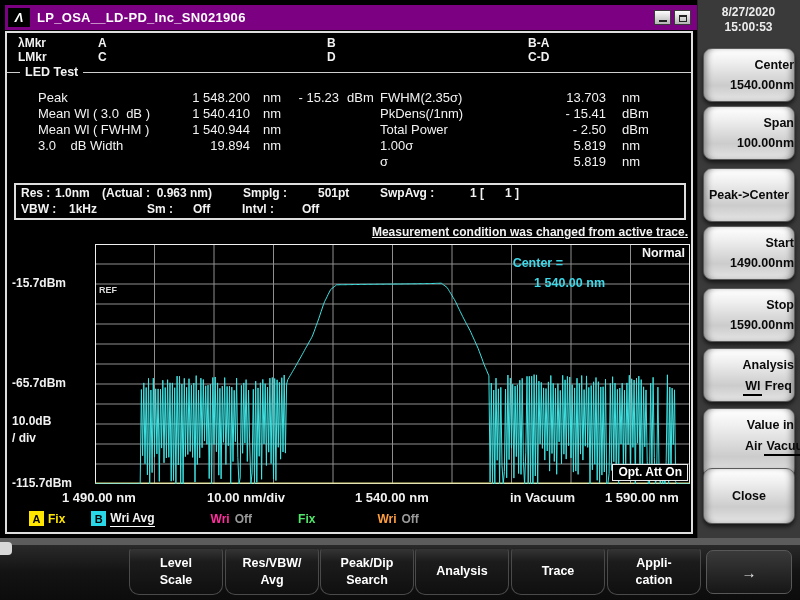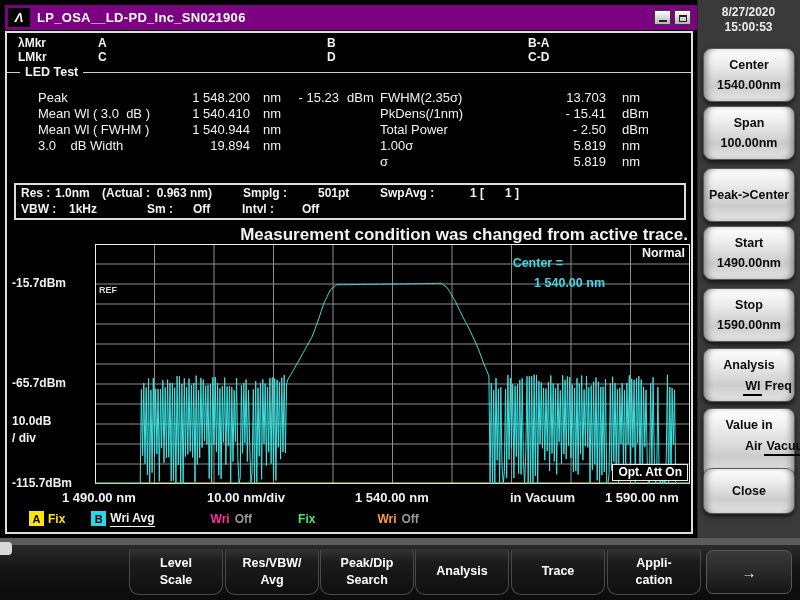--- a/index.html
+++ b/index.html
@@ -17,37 +17,37 @@
   .glyph-min{width:8px;height:2px;background:#222;margin-bottom:2px;}
   .glyph-max{width:8px;height:7px;border:1px solid #222;border-top:2px solid #222;margin-bottom:2px;box-sizing:border-box;}
   
   .right-col{position:absolute;left:697px;top:0;width:103px;height:540px;background:#3a3a3a;border-left:1px solid #262626;}
   .clock{position:absolute;left:699px;top:5px;width:99px;text-align:center;color:#ededed;
          font-size:12px;font-weight:bold;line-height:15px;}
   .side-btn{position:absolute;left:703px;width:92px;box-sizing:border-box;
             background:linear-gradient(180deg,#ffffff 0%,#efefef 25%,#cccccc 70%,#e4e4e4 100%);
             border:1px solid #5a5a5a;border-radius:9px;
             box-shadow:inset -6px 0 7px -4px #808080,inset 6px 0 7px -4px #808080,0 3px 4px rgba(0,0,0,.6);
-            color:#0a0a0a;font-weight:bold;font-size:12.5px;text-align:center;}
+            color:#0a0a0a;font-weight:bold;font-size:12.5px;text-align:right;}
   .side-btn .l1{margin-top:9px;}
   .side-btn .l2{margin-top:6px;}
   .side-btn.single{display:flex;align-items:center;justify-content:center;}
   .side-btn.single .l1{margin-top:0;}
   .optrow{display:flex;justify-content:space-around;margin-top:7px;padding-left:39px;}
   .opt{padding:0 2px 1px 2px;}
   .opt.selected{border-bottom:2px solid #000;}
   
   .main{position:absolute;left:5px;top:31px;width:688px;height:503px;box-sizing:border-box;
         border:2px solid #dedede;background:#000;color:#f2f2f2;}
   .t{position:absolute;font-size:12px;font-weight:bold;white-space:pre;}
   .m{position:absolute;font-size:13px;font-weight:normal;white-space:pre;}
   .group-line{position:absolute;left:0;top:39px;width:100%;border-top:1px solid #cfcfcf;}
   .group-label{position:absolute;left:13px;top:32px;background:#000;padding:0 5px;font-size:12.5px;font-weight:bold;}
   .resbox{position:absolute;left:7px;top:150px;width:672px;height:37px;border:2px solid #dedede;box-sizing:border-box;}
-  .msg{position:absolute;right:3px;top:192px;font-size:17px;font-weight:bold;}
+  .msg{position:absolute;right:3px;top:192px;font-size:12px;font-weight:bold;text-decoration:underline;}
   
   .plot{position:absolute;left:88px;top:211px;width:595px;height:240px;}
   .plot svg{position:absolute;left:0;top:0;}
   .lbl-normal{position:absolute;top:2px;right:5px;font-size:12.5px;font-weight:bold;color:#f4f4f4;}
   .lbl-center1{position:absolute;top:12px;right:127px;font-size:12.5px;font-weight:bold;color:#3fd8e8;}
   .lbl-center2{position:absolute;top:32px;right:85px;font-size:12.5px;font-weight:bold;color:#3fd8e8;}
   .lbl-ref{position:absolute;left:4px;top:41px;font-size:9px;font-weight:bold;color:#dcdcdc;}
   .optatt{position:absolute;right:2px;bottom:3px;background:#000;border:1px solid #e8e8e8;
           padding:0 5px;font-size:12px;font-weight:bold;color:#fff;line-height:15px;}
   
@@ -249,21 +249,21 @@
       <span class="opt">Freq</span>
     </div>
   </div>
   <div class="side-btn" style="top:408px;height:70px">
     <div class="l1">Value in</div>
     <div class="optrow">
       <span class="opt">Air</span>
       <span class="opt selected">Vacuum</span>
     </div>
   </div>
-  <div class="side-btn single" style="top:468px;height:46px">
+  <div class="side-btn single" style="top:468px;height:56px">
     <div class="l1">Close</div>
   </div>
 
   <div class="bottom">
     <div class="strip"></div>
     <div class="notch"></div>
     <div class="menu-btn" style="left:129px">
       <div>Level</div>
         <div>Scale</div>
     </div>

